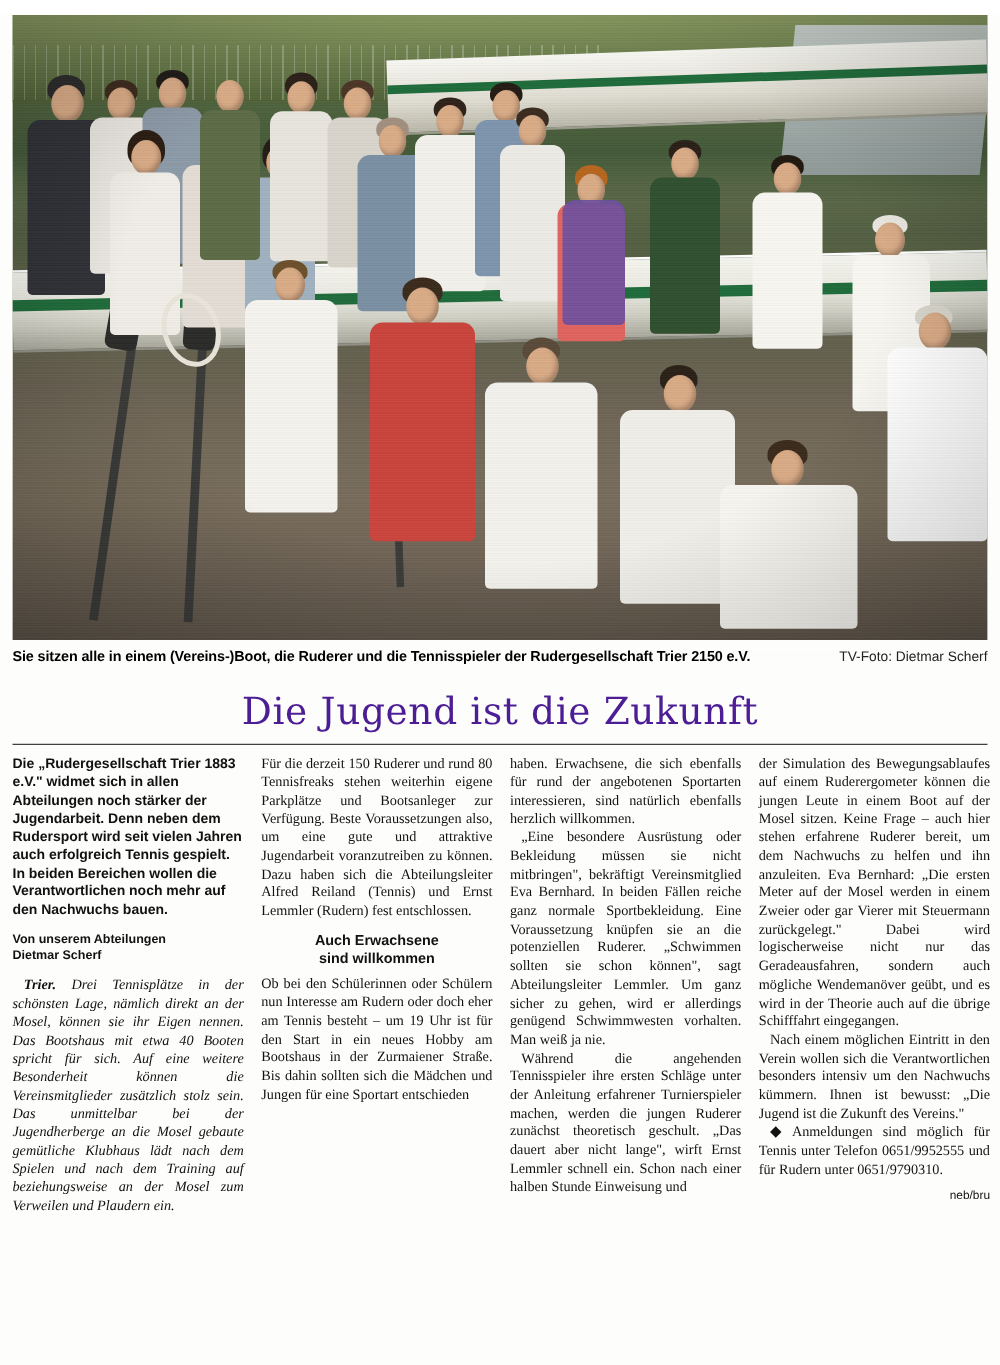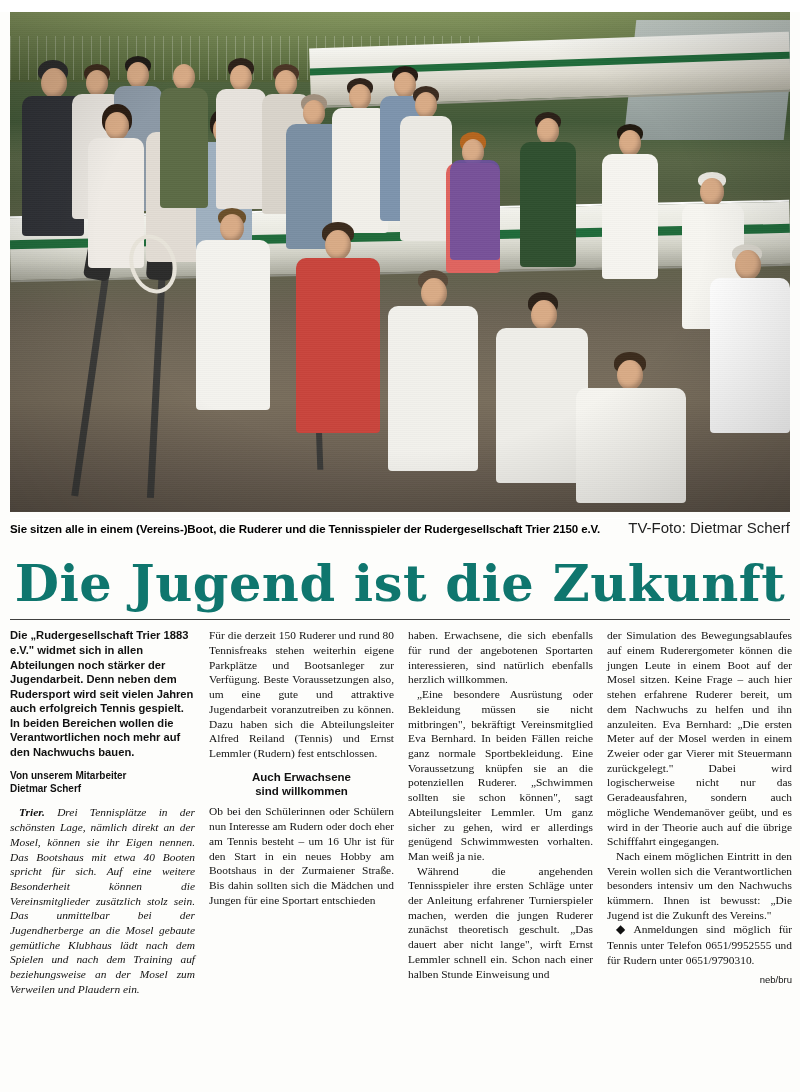--- a/index.html
+++ b/index.html
@@ -138,36 +138,36 @@
   .caption {
     font-family: "Liberation Sans", sans-serif;
     font-weight: bold;
     font-size: 11.5px;
     line-height: 1.25;
     color: #000;
     letter-spacing: -0.1px;
   }
   .credit {
     font-family: "Liberation Sans", sans-serif;
-    font-size: 15px;
+    font-size: 11px;
     color: #222;
     white-space: nowrap;
     padding-left: 8px;
   }
 
   
   .headline {
     text-align: center;
     font-family: "DejaVu Serif", serif;
-    font-weight: bold;
-    font-size: 51px;
+    font-weight: normal;
+    font-size: 30px;
     line-height: 1;
     letter-spacing: 0.5px;
     margin: 22px 0 10px 0;
-    color: #0f766e;
+    color: #4c1d95;
   }
   .subhead {
     text-align: center;
     font-family: "Liberation Sans", sans-serif;
     font-weight: bold;
     font-size: 13px;
     margin-bottom: 14px;
     color: #000;
   }
   .rule {
@@ -398,33 +398,33 @@
   </div>
 
   <div class="headline">Die Jugend ist die Zukunft</div>
   <div class="rule"></div>
 
   <div class="cols">
 
     <div class="col">
       <div class="lead">Die „Rudergesellschaft Trier 1883 e.V." widmet sich in allen Abteilungen noch stärker der Jugendarbeit. Denn neben dem Rudersport wird seit vielen Jahren auch erfolgreich Tennis gespielt. In beiden Bereichen wollen die Verantwortlichen noch mehr auf den Nachwuchs bauen.</div>
       <div class="byline">
-        <div>Von unserem Mitarbeiter</div>
+        <div>Von unserem Abteilungen</div>
         <div>Dietmar Scherf</div>
       </div>
       <p class="dateline-p"><span class="dateline">Trier.</span> <span>Drei Tennisplätze in der schönsten Lage, nämlich direkt an der Mosel, können sie ihr Eigen nennen. Das Bootshaus mit etwa 40 Booten spricht für sich. Auf eine weitere Besonderheit können die Vereinsmitglieder zusätzlich stolz sein. Das unmittelbar bei der Jugendherberge an die Mosel gebaute gemütliche Klubhaus lädt nach dem Spielen und nach dem Training auf beziehungsweise an der Mosel zum Verweilen und Plaudern ein.</span></p>
     </div>
 
     <div class="col">
       <p class="noindent">Für die derzeit 150 Ruderer und rund 80 Tennisfreaks stehen weiterhin eigene Parkplätze und Bootsanleger zur Verfügung. Beste Voraussetzungen also, um eine gute und attraktive Jugendarbeit voranzutreiben zu können. Dazu haben sich die Abteilungsleiter Alfred Reiland (Tennis) und Ernst Lemmler (Rudern) fest entschlossen.</p>
       <div class="crosshead">
         <div>Auch Erwachsene</div>
         <div>sind willkommen</div>
       </div>
-      <p class="noindent">Ob bei den Schülerinnen oder Schülern nun Interesse am Rudern oder doch eher am Tennis besteht – um 16 Uhr ist für den Start in ein neues Hobby am Bootshaus in der Zurmaiener Straße. Bis dahin sollten sich die Mädchen und Jungen für eine Sportart entschieden</p>
+      <p class="noindent">Ob bei den Schülerinnen oder Schülern nun Interesse am Rudern oder doch eher am Tennis besteht – um 19 Uhr ist für den Start in ein neues Hobby am Bootshaus in der Zurmaiener Straße. Bis dahin sollten sich die Mädchen und Jungen für eine Sportart entschieden</p>
     </div>
 
     <div class="col">
       <p class="noindent">haben. Erwachsene, die sich ebenfalls für rund der angebotenen Sportarten interessieren, sind natürlich ebenfalls herzlich willkommen.</p>
       <p>„Eine besondere Ausrüstung oder Bekleidung müssen sie nicht mitbringen", bekräftigt Vereinsmitglied Eva Bernhard. In beiden Fällen reiche ganz normale Sportbekleidung. Eine Voraussetzung knüpfen sie an die potenziellen Ruderer. „Schwimmen sollten sie schon können", sagt Abteilungsleiter Lemmler. Um ganz sicher zu gehen, wird er allerdings genügend Schwimmwesten vorhalten. Man weiß ja nie.</p>
       <p>Während die angehenden Tennisspieler ihre ersten Schläge unter der Anleitung erfahrener Turnierspieler machen, werden die jungen Ruderer zunächst theoretisch geschult. „Das dauert aber nicht lange", wirft Ernst Lemmler schnell ein. Schon nach einer halben Stunde Einweisung und</p>
     </div>
 
     <div class="col">
       <p class="noindent">der Simulation des Bewegungsablaufes auf einem Ruderergometer können die jungen Leute in einem Boot auf der Mosel sitzen. Keine Frage – auch hier stehen erfahrene Ruderer bereit, um dem Nachwuchs zu helfen und ihn anzuleiten. Eva Bernhard: „Die ersten Meter auf der Mosel werden in einem Zweier oder gar Vierer mit Steuermann zurückgelegt." Dabei wird logischerweise nicht nur das Geradeausfahren, sondern auch mögliche Wendemanöver geübt, und es wird in der Theorie auch auf die übrige Schifffahrt eingegangen.</p>

